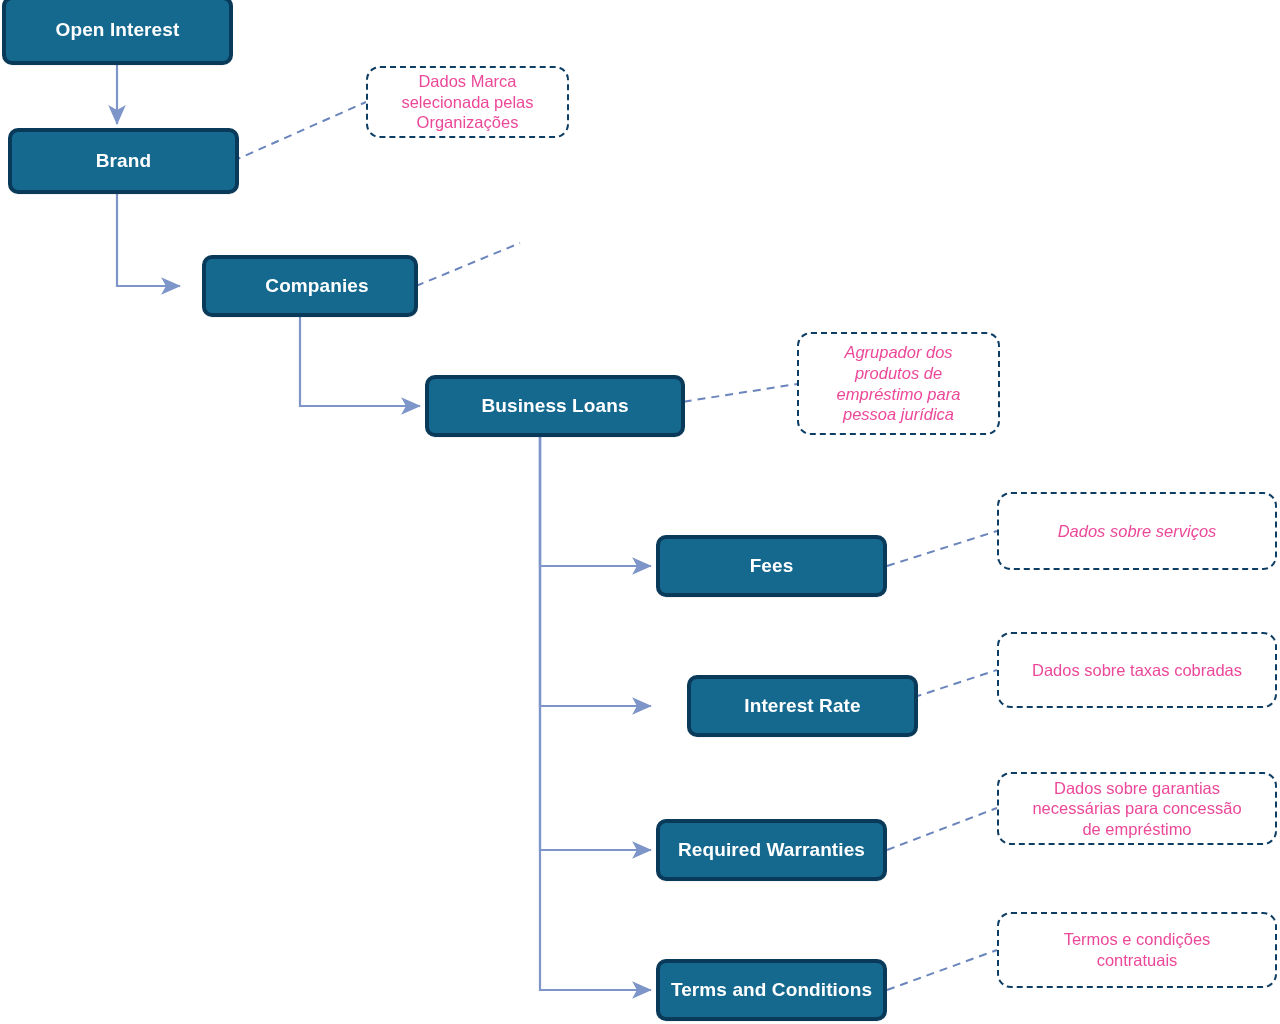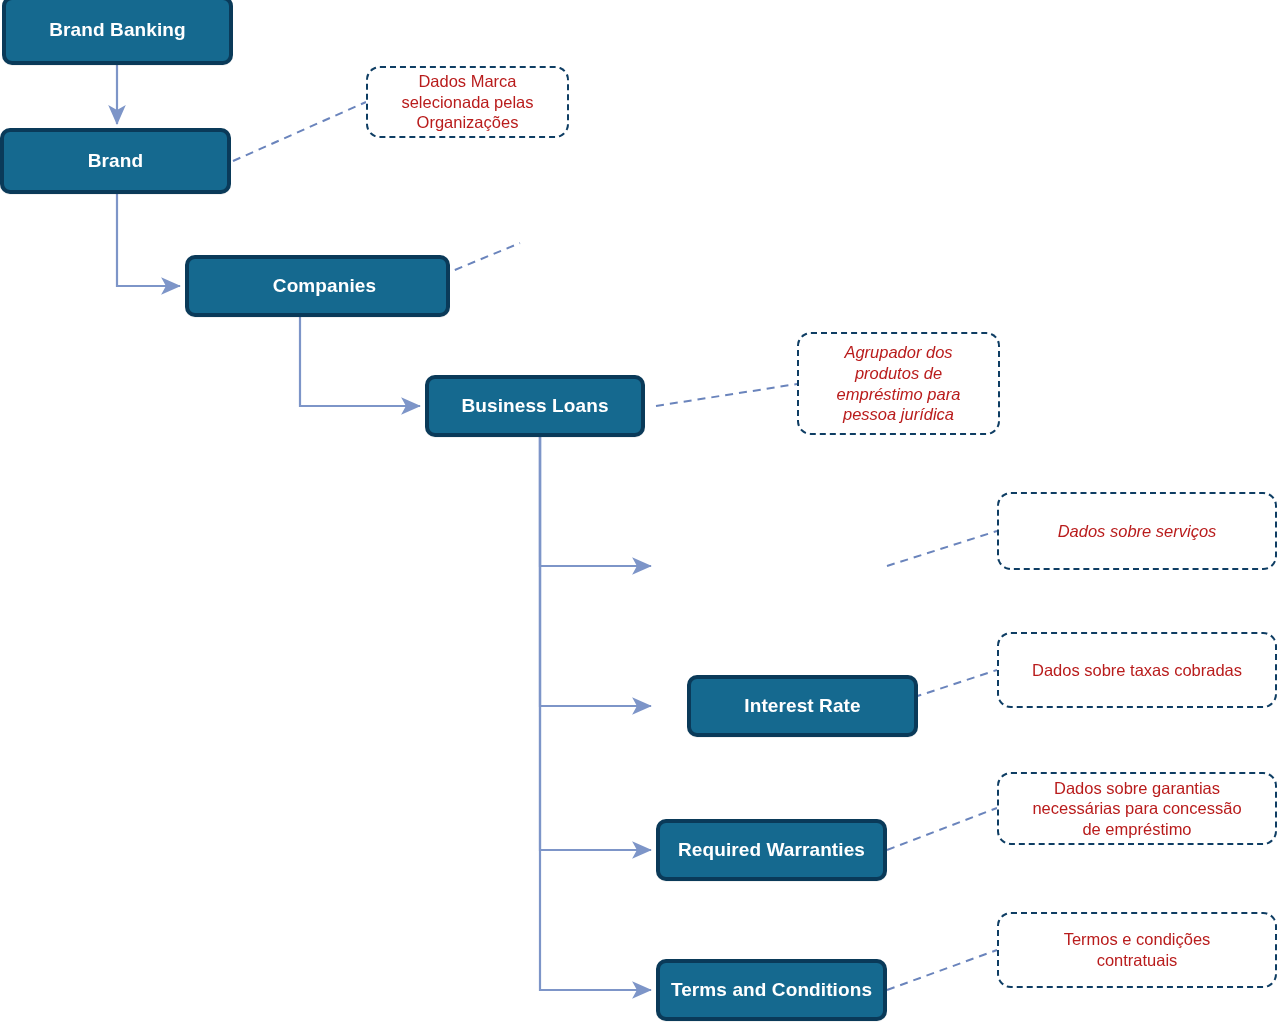--- a/index.html
+++ b/index.html
@@ -44,21 +44,21 @@
   }
   .note-box {
     position: absolute;
     box-sizing: border-box;
     background: #ffffff;
     border: 2px dashed #0E3D63;
     border-radius: 14px;
     display: flex;
     align-items: center;
     justify-content: center;
-    color: #b91c1c;
+    color: #ec4899;
     font-size: 16.5px;
     text-align: center;
     line-height: 1.25;
     padding: 4px 20px;
     white-space: pre-line;
   }
 </style>
 </head>
 <body>
 
@@ -86,35 +86,38 @@
       <path d="M416,286 L520,243"></path>
       <path d="M656,406 L797,384"></path>
       <path d="M887,566 L997,531"></path>
       <path d="M887,706 L997,670"></path>
       <path d="M887,850 L997,808"></path>
       <path d="M887,990 L997,950"></path>
     </g>
   </svg>
 
   <div class="node-box" id="node-open-banking" style="left:2px; top:-4px; width:231px; height:69px;">
-    <span>Brand Banking</span>
+    <span>Open Interest</span>
   </div>
 
-  <div class="node-box" id="node-brand" style="left:0; top:128px; width:231px; height:66px;">
+  <div class="node-box" id="node-brand" style="left:8px; top:128px; width:231px; height:66px;">
     <span>Brand</span>
   </div>
 
-  <div class="node-box" id="node-companies" style="left:185px; top:255px; width:265px; height:62px;padding-left:14px;">
+  <div class="node-box" id="node-companies" style="left:202px; top:255px; width:216px; height:62px;padding-left:14px;">
     <span>Companies</span>
   </div>
 
-  <div class="node-box" id="node-business-loans" style="left:425px; top:375px; width:220px; height:62px;">
+  <div class="node-box" id="node-business-loans" style="left:425px; top:375px; width:260px; height:62px;">
     <span>Business Loans</span>
   </div>
 
+  <div class="node-box" id="node-fees" style="left:656px; top:535px; width:231px; height:62px;">
+    <span>Fees</span>
+  </div>
 
   <div class="node-box" id="node-interest-rate" style="left:656px; top:675px; width:231px; height:62px;margin-left:31px;">
     <span>Interest Rate</span>
   </div>
 
   <div class="node-box" id="node-terms-and-conditions" style="left:656px; top:959px; width:231px; height:62px;">
     <span>Terms and Conditions</span>
   </div>
 
   <div class="node-box" id="node-required-warranties" style="left:656px; top:819px; width:231px; height:62px;">

